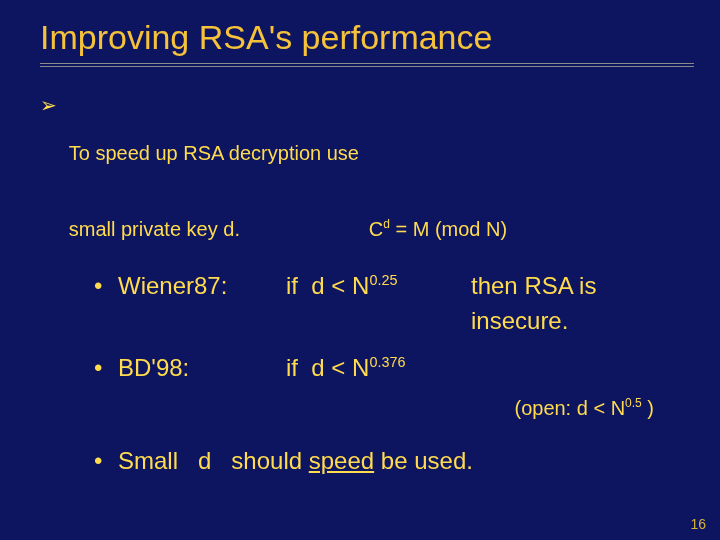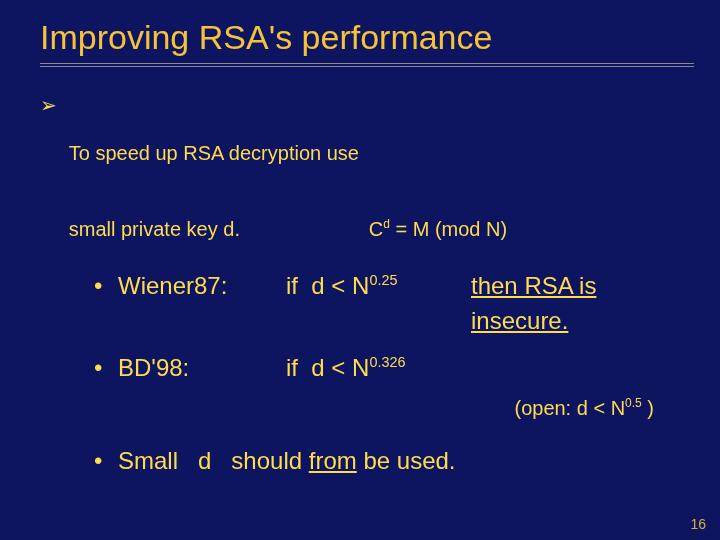--- a/index.html
+++ b/index.html
@@ -68,21 +68,21 @@
     position: absolute;
     left: 0;
     top: 0;
     color: #ffdb4d;
   }
   .row-attacks {
     display: flex;
   }
   .att-name { width: 168px; flex: 0 0 168px; }
   .att-cond { width: 185px; flex: 0 0 185px; }
-  .att-res  { flex: 1 1 auto; text-decoration: underline; }
+  .att-res  { flex: 1 1 auto; }
   .open-note {
     font-size: 20px;
     text-align: right;
     padding-right: 40px;
     margin: 2px 0 24px 0;
   }
   .underline { text-decoration: underline; }
   .page-num {
     position: absolute;
     right: 14px;
@@ -115,26 +115,26 @@
     <li>
       <div class="row-attacks">
         <span class="att-name">Wiener87:</span>
         <span class="att-cond eq">if&nbsp;&nbsp;d &lt; N<sup>0.25</sup></span>
         <span class="att-res">then RSA is insecure.</span>
       </div>
     </li>
     <li>
       <div class="row-attacks">
         <span class="att-name">BD'98:</span>
-        <span class="att-cond eq">if&nbsp;&nbsp;d &lt; N<sup>0.326</sup></span>
+        <span class="att-cond eq">if&nbsp;&nbsp;d &lt; N<sup>0.376</sup></span>
       </div>
     </li>
   </ul>
 
   <div class="open-note eq">(open:  d &lt; N<sup>0.5</sup>  )</div>
 
   <ul class="sub">
-    <li>Small &nbsp; d &nbsp; should <span class="underline">from</span> be used.</li>
+    <li>Small &nbsp; d &nbsp; should <span class="underline">speed</span> be used.</li>
   </ul>
 
 </div>
 
 <div class="page-num">16</div>
 
 </body></html>

